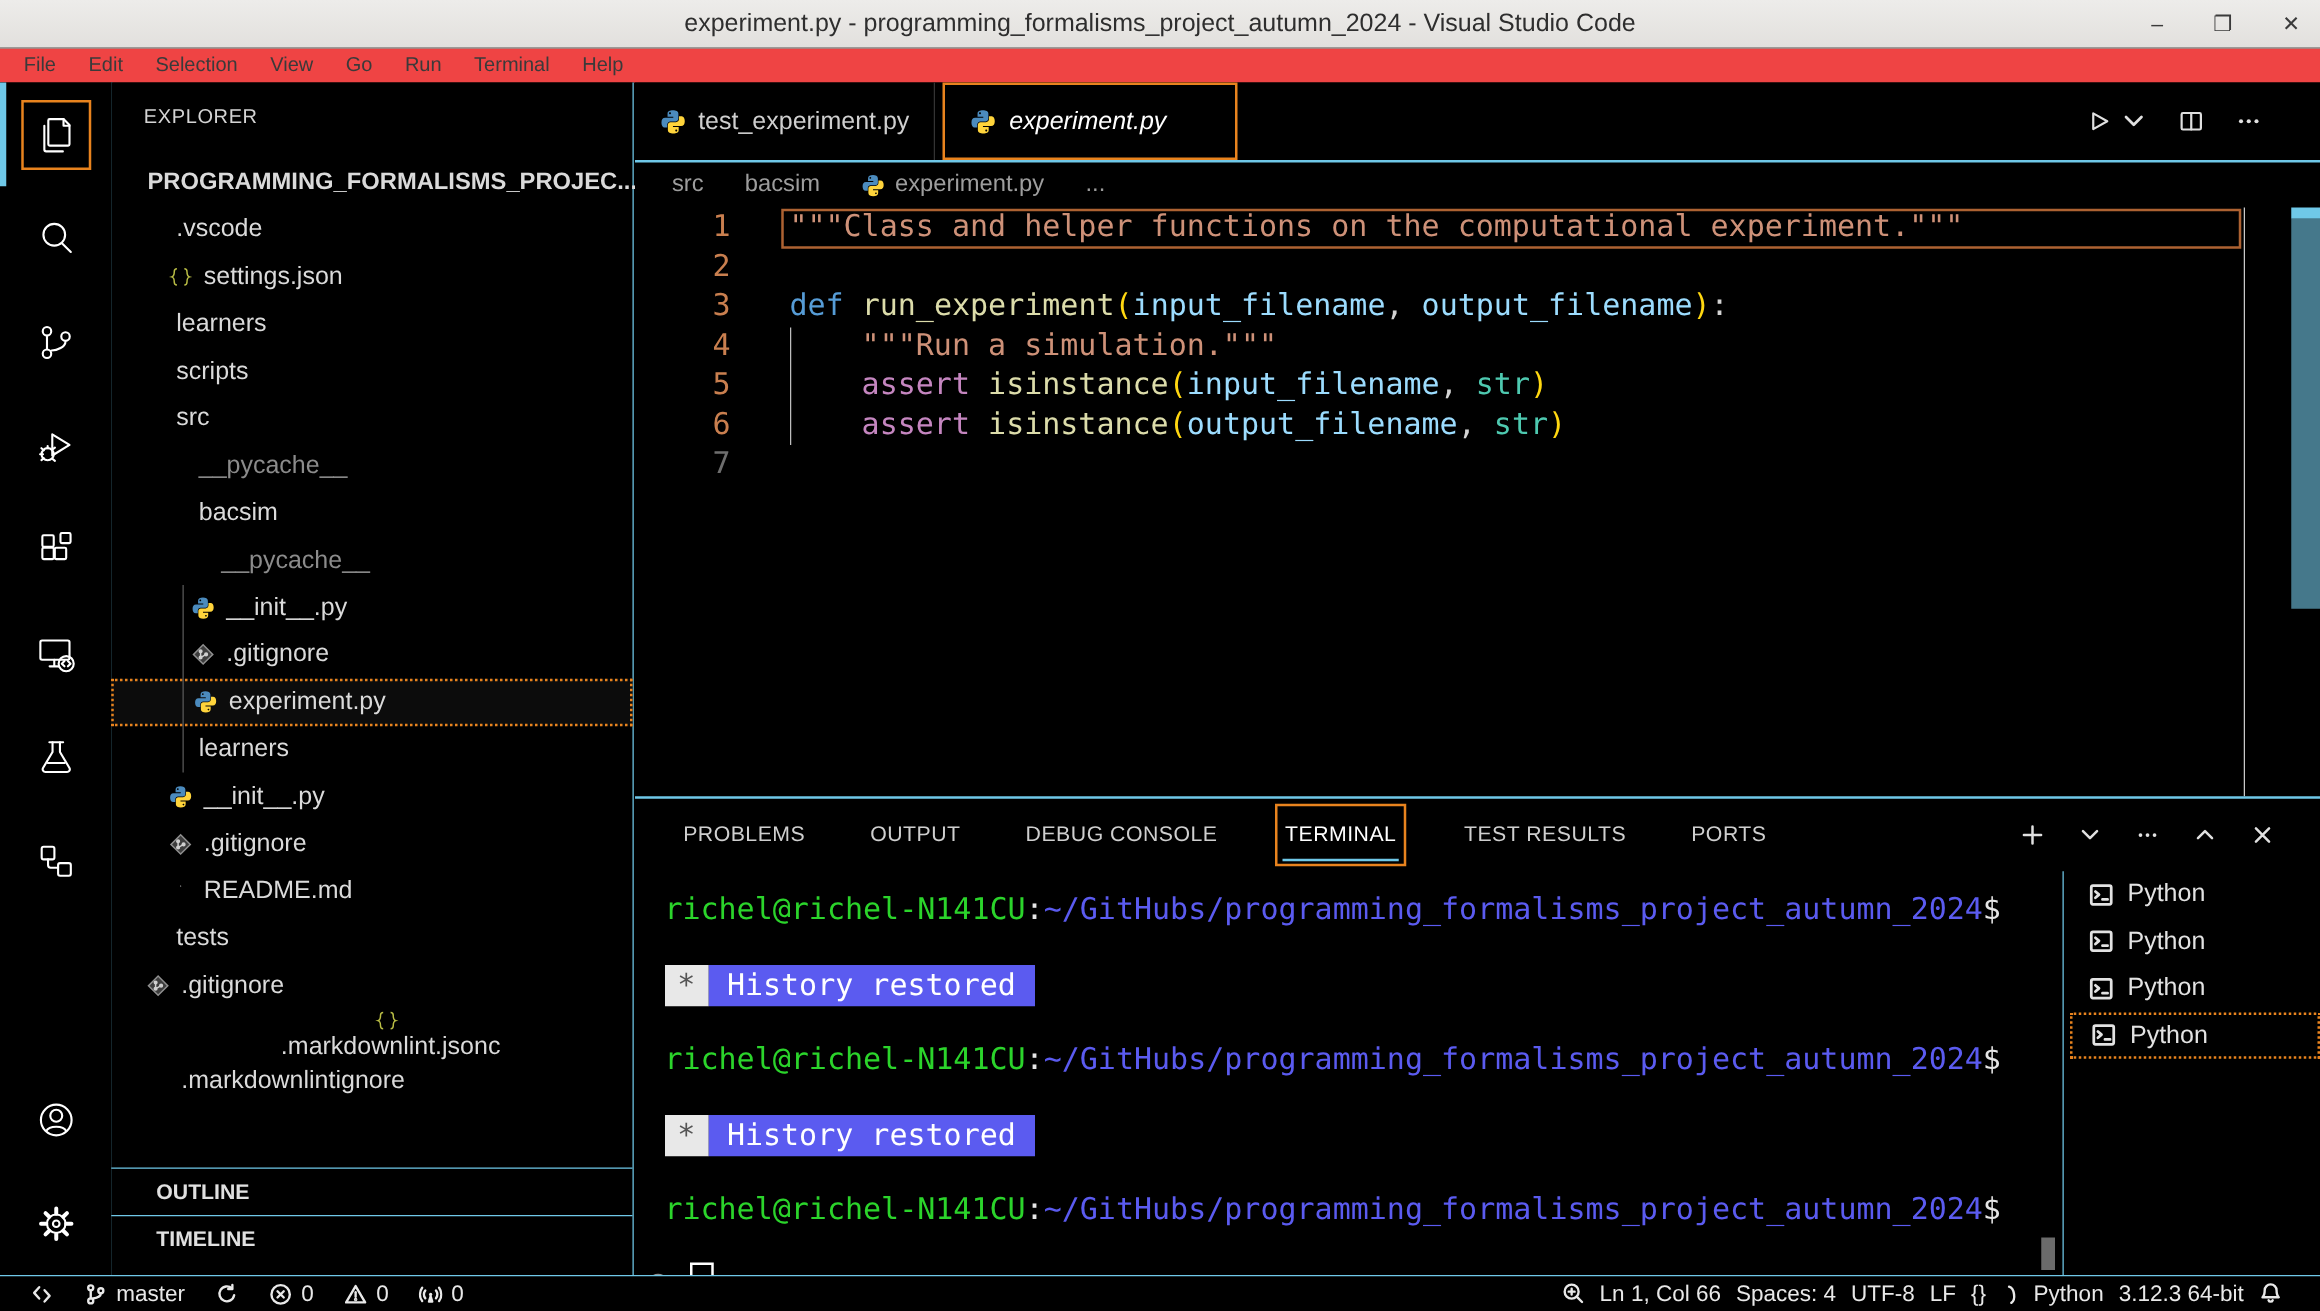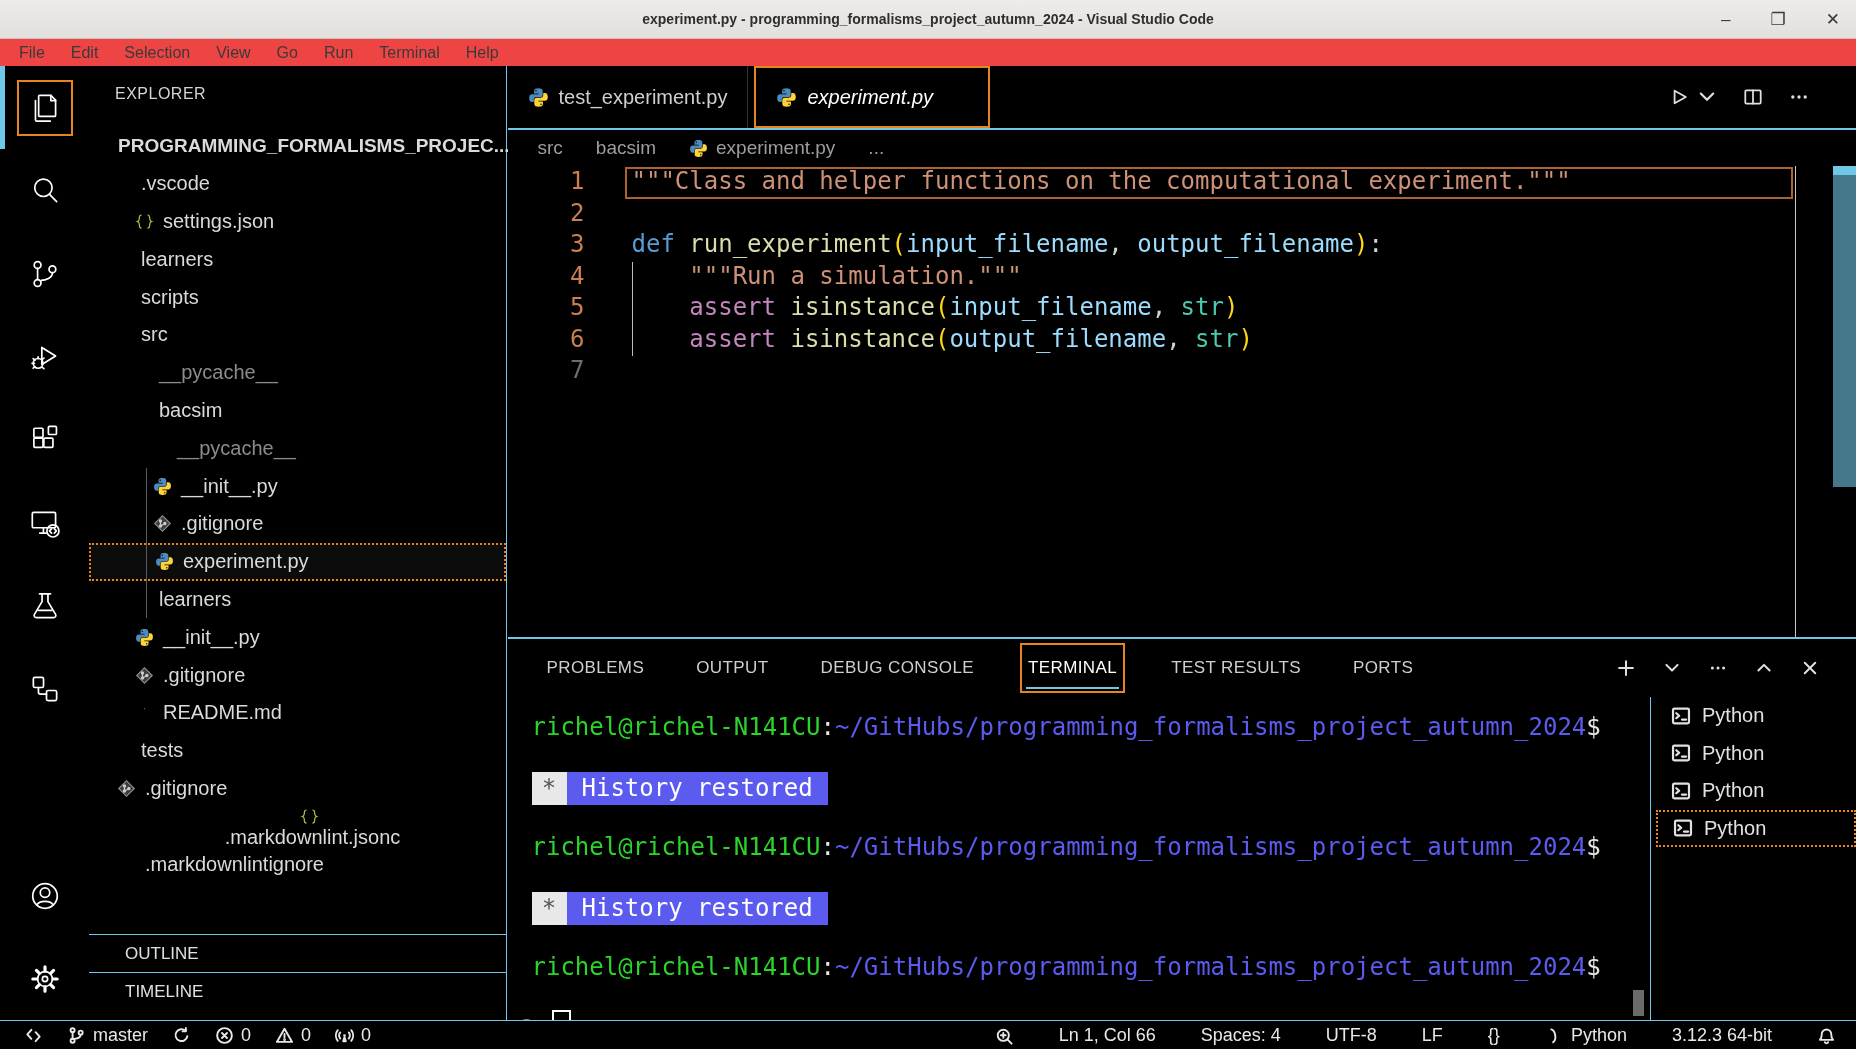--- a/index.html
+++ b/index.html
@@ -1,21 +1,21 @@
 <!DOCTYPE html>
 <html style="--cb: #6FC8E8; --focus: #E8831E; --lineno: #C97F4F; --c-str: #CE9178; --c-kw: #569CD6; --c-fn: #DCDCAA; --c-par: #9CDCFE; --c-ctl: #C586C0; --c-typ: #4EC9B0; --c-brk: #FFD710; --c-pln: #D4D4D4; --t-user: #2BD42B; --t-path: #5B5BF0;"><head>
 <meta charset="utf-8">
 <style>
   html,body{margin:0;padding:0;background:#3a3a3a}
   .window{position:relative;width:1856px;height:1049px;background:#000;outline:2px solid #5c5c5c;
           font-family:"Liberation Sans",sans-serif;overflow:hidden}
   
   .titlebar{position:absolute;top:0;left:0;right:0;height:38px;background:linear-gradient(#edecea,#e2e0dd);
             border-bottom:1px solid #c7c4c0;display:flex;align-items:center;justify-content:center}
-  .title{font-size:14px;font-weight:700;color:#2e2e2e}
+  .title{font-size:20px;font-weight:400;color:#2e2e2e}
   .win-controls{position:absolute;right:16px;top:0;height:100%;display:flex;gap:40px;align-items:center;color:#3a3a3a}
   .win-btn{font-size:17px;line-height:1;cursor:default}
   
   .menubar{position:absolute;top:39px;left:0;right:0;height:27px;background:#ef4444;display:flex;align-items:center;padding-left:6px}
   .menu-item{padding:0 13px;font-size:16px;color:#3a3a3a}
   
   .activitybar{position:absolute;top:66px;left:0;width:89px;bottom:29px;background:#000;border-right:1.5px solid var(--cb);
                display:flex;flex-direction:column}
   .ab-top{flex:1}
   .ab-cell{height:83px;display:flex;align-items:center;justify-content:center;position:relative;color:#fff}
@@ -31,21 +31,21 @@
   .tree-row .chev{width:22px;display:flex;justify-content:center;color:#cccccc}
   .tree-row .chev svg{width:17px;height:17px}
   .tree-row .ficon{width:26px;display:flex;justify-content:center;align-items:center}
   .tree-row .ficon svg{width:19px;height:19px}
   .tree-row .lbl{margin-left:6px;white-space:nowrap}
   .tree-row.bold .lbl{font-weight:700;font-size:19px}
   .tree-row.dim .lbl{color:#8b8b8b}
   .tree-row.selected{background:#0c0c0c;border:2px dotted var(--focus)}
   .tree-guide{position:absolute;width:1px;background:#5a5a5a}
   .sb-section{position:absolute;left:0;right:0;height:38px;border-top:1.5px solid var(--cb);display:flex;align-items:center;
-              padding-left:12px;font-weight:400;font-size:17px;color:#e0e0e0}
+              padding-left:12px;font-weight:700;font-size:17px;color:#e0e0e0}
   .sb-section .chev{width:24px;display:flex;justify-content:center}
   .sb-section .chev svg{width:16px;height:16px}
   
   .editorgroup{position:absolute;top:66px;left:507.5px;right:0;bottom:29px;background:#000}
   .tabbar{position:absolute;top:0;left:0;right:0;height:62px;border-bottom:2px solid var(--cb);display:flex}
   .tab{display:flex;align-items:center;gap:10px;padding:0 20px;font-size:20px;color:#cfcfcf;border-right:1px solid #333;box-sizing:border-box}
   .tab .icon svg{width:21px;height:21px}
   .tab.active{border:2px solid var(--focus);color:#fff;margin-left:6px}
   .tab.active .lbl{font-style:italic}
   .tab .close{margin-left:10px;color:#d8d8d8}
@@ -94,21 +94,21 @@
   .term-scroll{position:absolute;right:212px;bottom:4px;width:11px;height:26px;background:#6b6b6b}
   .term-sep{position:absolute;top:58px;bottom:0;right:205px;width:1.5px;background:var(--cb)}
   .term-list{position:absolute;top:58px;right:0;width:200px;bottom:0;color:#e2e2e2}
   .tl-row{height:37.5px;display:flex;align-items:center;gap:10px;padding-left:14px;font-size:20px;box-sizing:border-box}
   .tl-row .icon svg{width:22px;height:22px}
   .tl-row.selected{border:2px dotted var(--focus)}
   
   .statusbar{position:absolute;left:0;right:0;bottom:0;height:29px;box-sizing:border-box;border-top:1.5px solid var(--cb);
              background:#000;color:#e8e8e8;display:flex;align-items:center;font-size:18px}
   .sb-left{display:flex;align-items:center;gap:24px;padding-left:24px}
-  .sb-right{margin-left:auto;display:flex;align-items:flex-end;gap:45px;padding-right:20px}
+  .sb-right{margin-left:auto;display:flex;align-items:flex-start;gap:12px;padding-right:30px}
   .sb-item{display:flex;align-items:center;gap:7px;white-space:nowrap}
   .sb-item .icon svg{width:19px;height:19px}
   .icon{display:inline-flex}
   .icon svg{fill:none;stroke:currentColor;stroke-width:1.6;stroke-linecap:round;stroke-linejoin:round}
 </style>
 </head>
 <body>
 
 <div class="window">
   <div class="titlebar">

